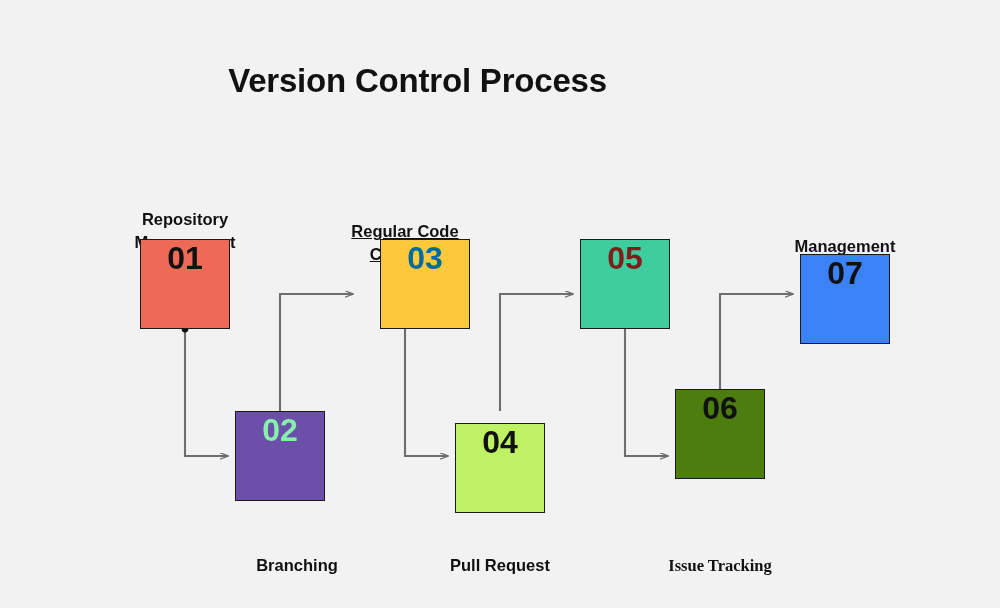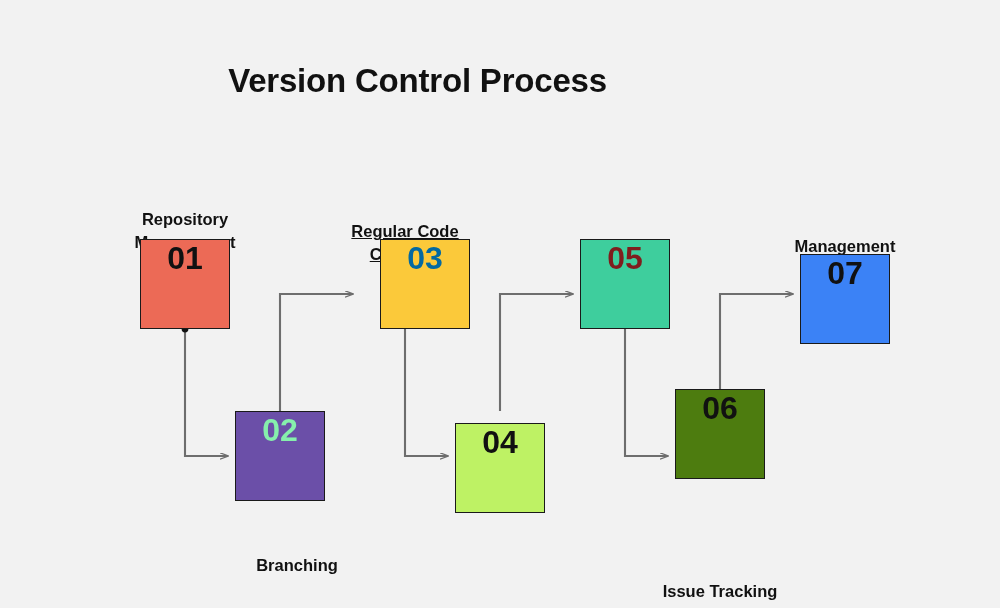--- a/index.html
+++ b/index.html
@@ -98,29 +98,32 @@
   <div class="caption" style="left:318px;top:184px;width:174px;text-decoration:underline;">
     <span>Regular Code Commits</span>
   </div>
   <div class="node" style="left:380px;top:239px;background:#fbc93a;color:#0369a1;">
     <span>03</span>
   </div>
 
   <div class="node" style="left:455px;top:411px;background:#bef264;color:#111111;margin-top:12px;">
     <span>04</span>
   </div>
+  <div class="caption" style="left:410px;top:518px;width:180px;">
+    <span>Pull Request</span>
+  </div>
 
   <div class="node" style="left:580px;top:239px;background:#3ece9d;color:#7f1d1d;">
     <span>05</span>
   </div>
 
   <div class="node" style="left:675px;top:389px;background:#4d7c0f;color:#111111;">
     <span>06</span>
   </div>
-  <div class="caption" style="left:625px;top:544px;width:190px;">
+  <div class="caption" style="left:625px;top:518px;width:190px;font-family:Liberation Serif, serif;">
     <span>Issue Tracking</span>
   </div>
 
   <div class="caption" style="left:755px;top:199px;width:180px;">
     <span>Management</span>
   </div>
   <div class="node" style="left:800px;top:254px;background:#3b82f6;color:#111111;">
     <span>07</span>
   </div>
 

